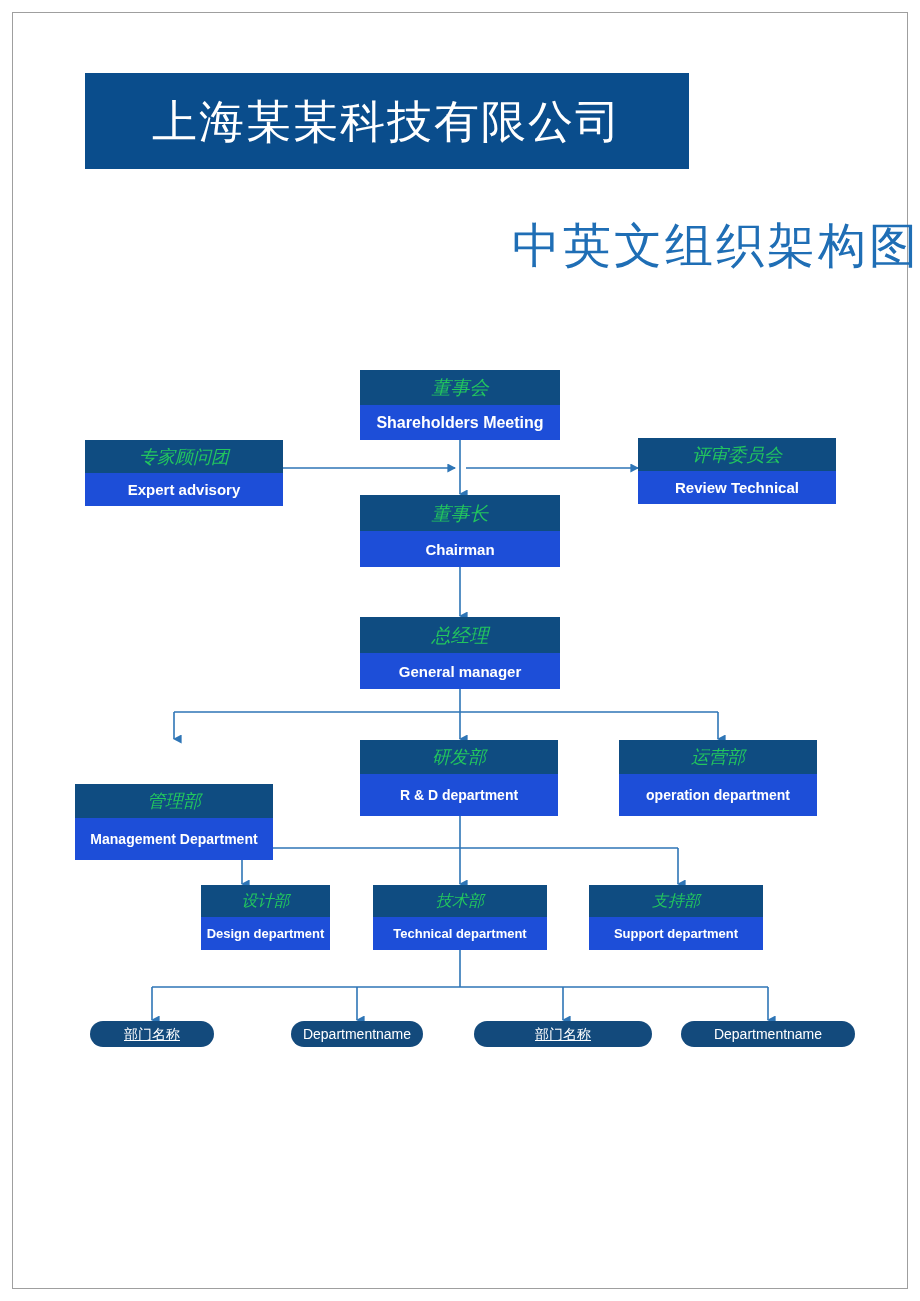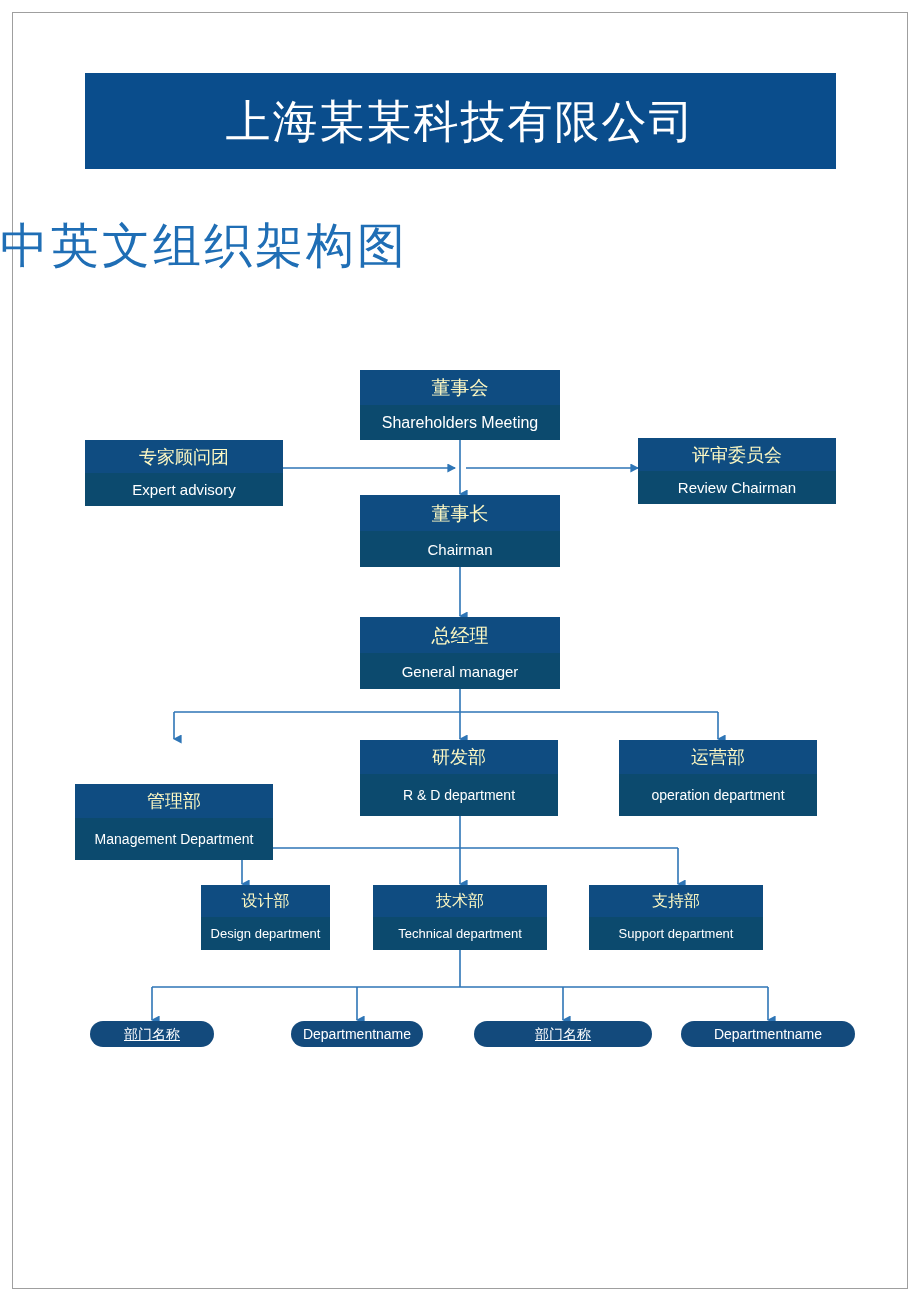--- a/index.html
+++ b/index.html
@@ -25,41 +25,41 @@
     border: 1px solid #9f9f9f;
     box-sizing: border-box;
     pointer-events: none;
   }
 
   
   #company-title-bar {
     position: absolute;
     left: 85px;
     top: 73px;
-    width: 751px;
+    width: 604px;
     height: 96px;
     background: #0a4d8c;
     display: flex;
     align-items: center;
     justify-content: center;
   }
   #company-title-bar .title-text {
     color: #ffffff;
     font-size: 45px;
     letter-spacing: 2px;
     line-height: 1;
     white-space: nowrap;
   }
 
   #chart-subtitle {
     position: absolute;
     left: 0;
     top: 222px;
     width: 920px;
-    text-align: left;
+    text-align: right;
     color: #1f6eb5;
     font-size: 48px;
     letter-spacing: 3px;
     line-height: 1;
   }
 
   
   #org-chart {
     position: absolute;
     left: 0;
@@ -78,35 +78,37 @@
   
   .node {
     position: absolute;
     box-sizing: border-box;
     display: flex;
     flex-direction: column;
     z-index: 3;
   }
   .node .cn {
     background: #0f4c81;
-    color: #fef9c3;
+    color: #22c55e;
     display: flex;
     align-items: center;
     justify-content: center;
     text-align: center;
     line-height: 1;
+    font-style: italic;
   }
   .node .en {
-    background: #0c4a6e;
+    background: #1d4ed8;
     color: #ffffff;
     display: flex;
     align-items: center;
     justify-content: center;
     text-align: center;
     line-height: 1;
+    font-weight: bold;
   }
 
   
   .node.lvl-a .cn { height: 35px; font-size: 19px; }
   .node.lvl-a .en { height: 35px; font-size: 16px; }
 
   .node.lvl-b .cn { height: 33px; font-size: 18px; }
   .node.lvl-b .en { height: 33px; font-size: 15px; }
 
   .node.lvl-c .cn { height: 36px; font-size: 19px; }
@@ -194,21 +196,21 @@
     <div class="en">Shareholders Meeting</div>
   </div>
 
   <div class="node lvl-b" style="left:85px; top:440px; width:198px;">
     <div class="cn">专家顾问团</div>
     <div class="en">Expert advisory</div>
   </div>
 
   <div class="node lvl-b" style="left:638px; top:438px; width:198px;">
     <div class="cn">评审委员会</div>
-    <div class="en">Review Chairman</div>
+    <div class="en">Review Technical</div>
   </div>
 
   <div class="node lvl-c" style="left:360px; top:495px; width:200px;">
     <div class="cn">董事长</div>
     <div class="en">Chairman</div>
   </div>
 
   <div class="node lvl-c" style="left:360px; top:617px; width:200px;">
     <div class="cn">总经理</div>
     <div class="en">General manager</div>

